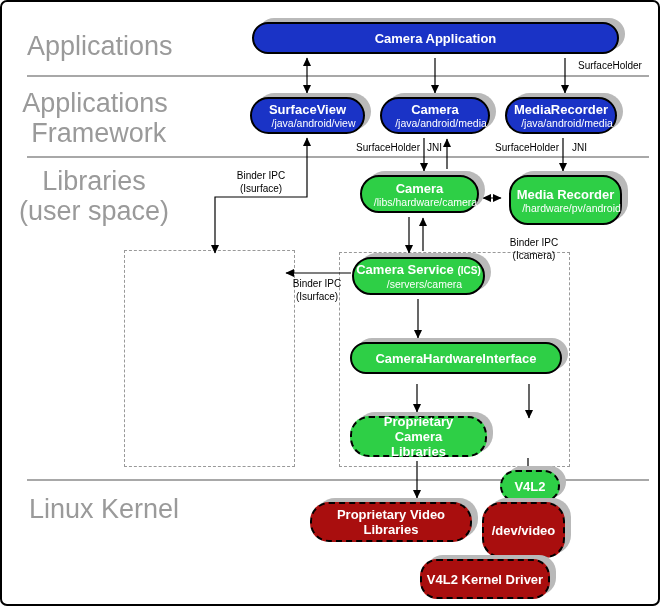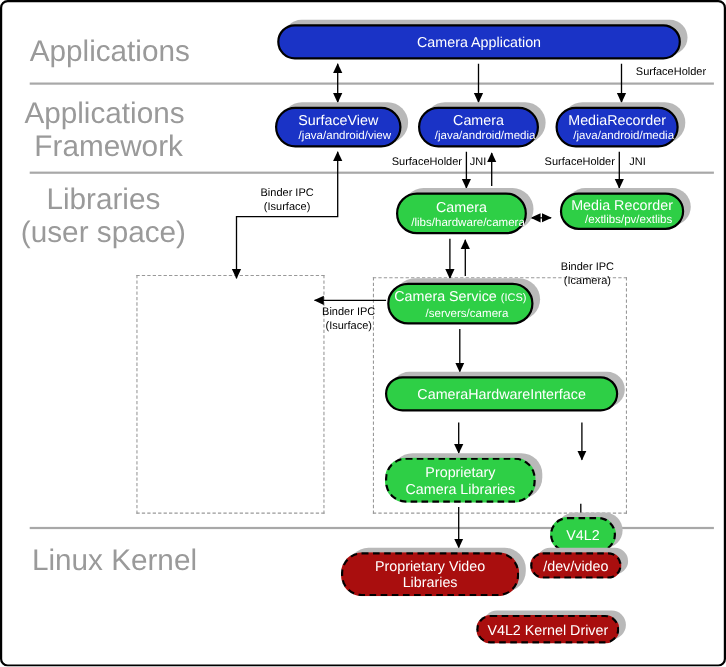--- a/index.html
+++ b/index.html
@@ -17,21 +17,21 @@
   .layer-label{
     position:absolute;color:var(--layer);font-size:27px;line-height:30px;
     white-space:pre;text-align:center;
   }
   .node{
     position:absolute;border:2px solid #000;border-radius:19px;
     color:#fff;text-align:center;display:flex;flex-direction:column;
     justify-content:center;align-items:center;
     box-shadow:6px -4px 0 0 var(--shadow);
   }
-  .node .t{font-size:13px;line-height:15px;}
+  .node .t{font-size:13px;line-height:15px;font-weight:bold;}
   .node .t .suffix{font-size:10px;}
   .node .s{font-size:10.5px;line-height:12px;margin-left:12px;}
   .blue{background:var(--blue);}
   .green{background:var(--green);}
   .red{background:var(--red);}
   .dashedborder{border-style:dashed;}
   .dashed-rect{position:absolute;border:1px dashed #999;}
   .edge-label{position:absolute;color:#000;font-size:10px;line-height:13px;white-space:pre;}
   .center{text-align:center;}
   .right{text-align:right;}
@@ -111,41 +111,41 @@
   </div>
   <div class="node blue" style="left:503px;top:95px;width:112px;height:37px;">
     <div class="t">MediaRecorder</div>
     <div class="s">/java/android/media</div>
   </div>
 
   <div class="node green" style="left:358px;top:173px;width:119px;height:38px;">
     <div class="t">Camera</div>
     <div class="s">/libs/hardware/camera</div>
   </div>
-  <div class="node green" style="left:507px;top:173px;width:113px;height:34px;">
+  <div class="node green" style="left:507px;top:173px;width:113px;height:50px;">
     <div class="t">Media Recorder</div>
-    <div class="s">/extlibs/pv/extlibs</div>
+    <div class="s">/hardware/pv/android</div>
   </div>
   <div class="node green" style="left:350px;top:255px;width:133px;height:38px;">
     <div class="t"><span>Camera Service</span> <span class="suffix">(ICS)</span></div>
     <div class="s">/servers/camera</div>
   </div>
   <div class="node green" style="left:348px;top:340px;width:212px;height:32px;">
     <div class="t">CameraHardwareInterface</div>
   </div>
   <div class="node green dashedborder" style="left:348px;top:414px;width:137px;height:41px;">
     <div class="t" style="padding:0 14px;">Proprietary Camera Libraries</div>
   </div>
   <div class="node green dashedborder" style="left:498px;top:420px;width:60px;height:32px;border-radius:16px;margin-top:48px;">
     <div class="t">V4L2</div>
   </div>
 
   <div class="node red dashedborder" style="left:308px;top:500px;width:162px;height:40px;">
     <div class="t" style="padding:0 8px;">Proprietary Video Libraries</div>
   </div>
-  <div class="node red dashedborder" style="left:480px;top:500px;width:83px;height:24px;">
+  <div class="node red dashedborder" style="left:480px;top:500px;width:83px;height:56px;">
     <div class="t">/dev/video</div>
   </div>
-  <div class="node red dashedborder" style="left:431px;top:557px;width:130px;height:26px;border-radius:17px;">
+  <div class="node red dashedborder" style="left:418px;top:557px;width:130px;height:40px;border-radius:17px;">
     <div class="t">V4L2 Kernel Driver</div>
   </div>
 
 </div>
 
 </body></html>

